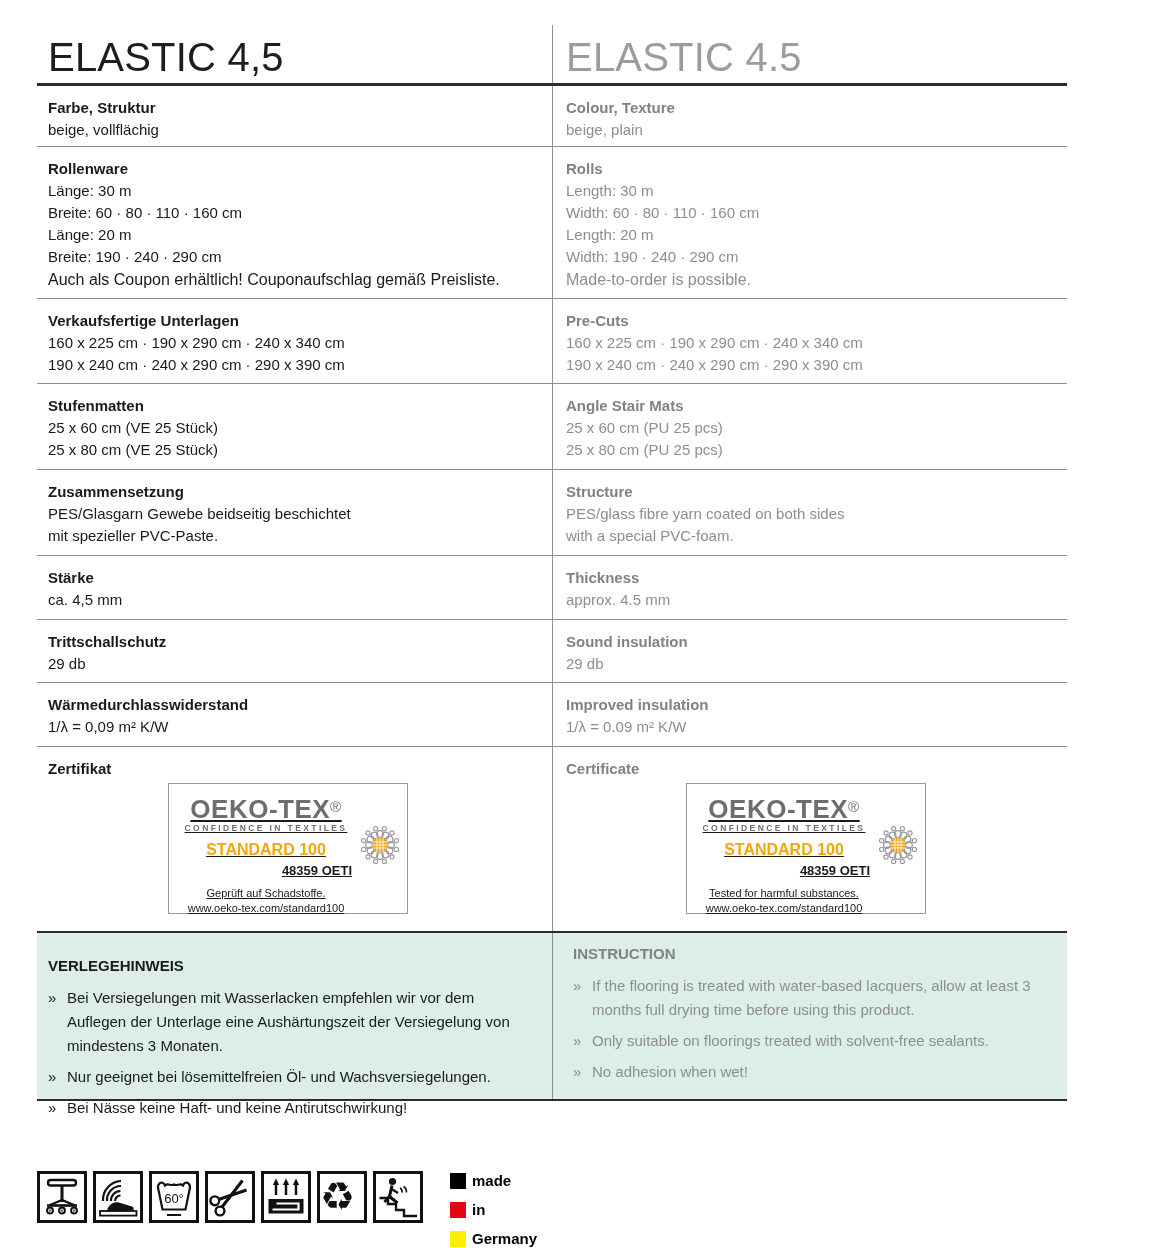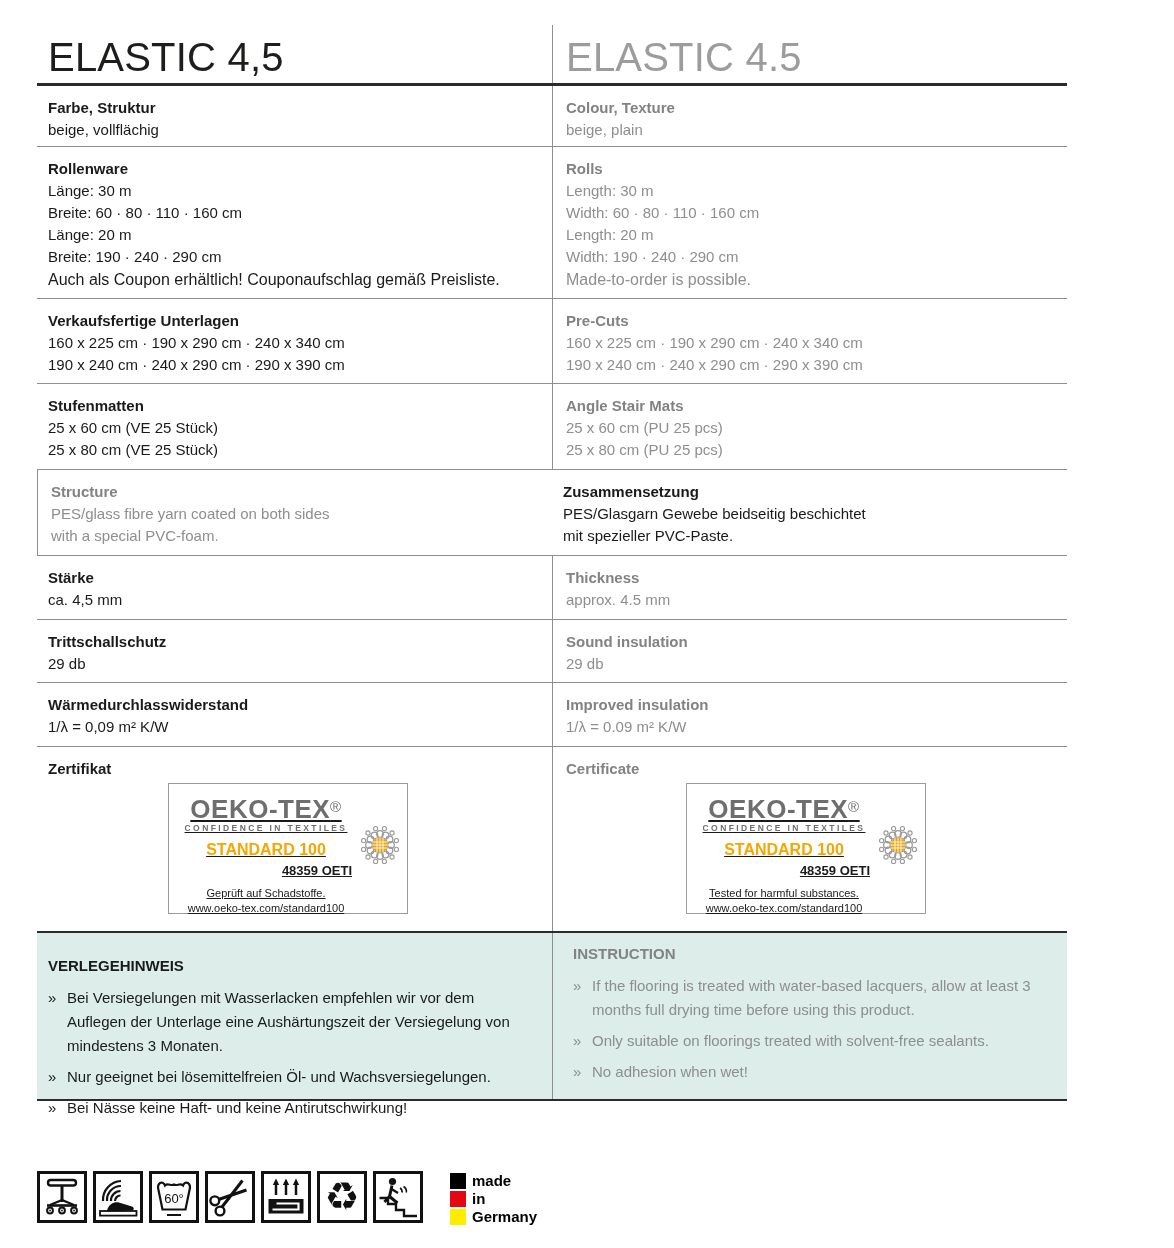--- a/index.html
+++ b/index.html
@@ -46,24 +46,24 @@
   .teal .cell.r { padding:10px 24px 0 20px; }
   .ihead { font-weight:700; font-size:15px; line-height:22px; margin-bottom:9px; }
   .teal .gy .ihead { color:#828282; }
   .bullet { display:flex; font-size:15px; line-height:24px; margin-bottom:7px; }
   .bullet .m { width:19px; flex:none; }
   .gy .bullet { color:#8e8e8e; }
 
   
   .care { position:absolute; left:37px; top:1171px; display:flex; align-items:flex-start; }
   .cbox { width:50px; height:52px; border:3px solid #111; background:#fff; margin-right:6px;
-          display:flex; align-items:center; justify-content:center; flex:none; }
+          display:flex; align-items:center; flex:none; }
   .cbox svg { display:block; }
   .recg { font-family:"DejaVu Sans", sans-serif; font-size:39px; line-height:42px; color:#111; }
-  .madein { margin-left:21px; padding-top:1px; display:flex; flex-direction:column; gap:1px; }
+  .madein { margin-left:21px; padding-top:1px; display:flex; flex-direction:column; gap:12px; }
   .mrow { display:flex; align-items:center; height:17px; }
   .sq { width:16px; height:16px; margin-right:6px; flex:none; }
   .mtext { font-weight:700; font-size:15px; line-height:16px; color:#000; }
 </style>
 </head>
 <body>
 
 <div class="sheet">
 
   <div class="row titlerow">
@@ -125,29 +125,29 @@
       <div class="ln">25 x 80 cm (VE 25 Stück)</div>
     </div>
     <div class="cell r gy">
       <div class="h">Angle Stair Mats</div>
       <div class="ln">25 x 60 cm (PU 25 pcs)</div>
       <div class="ln">25 x 80 cm (PU 25 pcs)</div>
     </div>
   </div>
 
   <div class="row sec r5">
+    <div class="cell l">
+      <div class="h">Zusammensetzung</div>
+      <div class="ln">PES/Glasgarn Gewebe beidseitig beschichtet</div>
+      <div class="ln">mit spezieller PVC-Paste.</div>
+    </div>
     <div class="cell r gy">
       <div class="h">Structure</div>
       <div class="ln">PES/glass fibre yarn coated on both sides</div>
       <div class="ln">with a special PVC-foam.</div>
-    </div>
-    <div class="cell l">
-      <div class="h">Zusammensetzung</div>
-      <div class="ln">PES/Glasgarn Gewebe beidseitig beschichtet</div>
-      <div class="ln">mit spezieller PVC-Paste.</div>
     </div>
   </div>
 
   <div class="row sec r6">
     <div class="cell l">
       <div class="h">Stärke</div>
       <div class="ln">ca. 4,5 mm</div>
     </div>
     <div class="cell r gy">
       <div class="h">Thickness</div>

